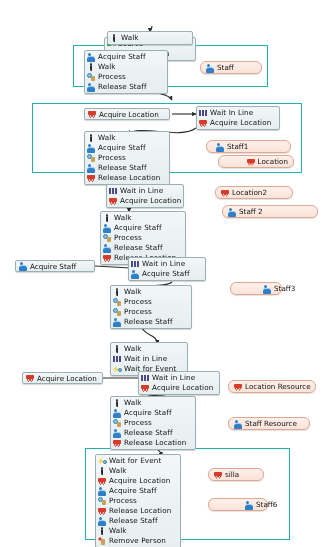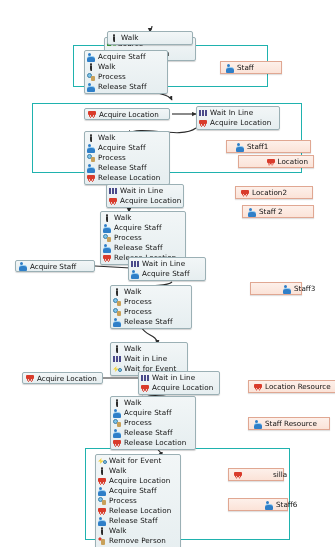--- a/index.html
+++ b/index.html
@@ -11,22 +11,22 @@
   
   .block{position:absolute;background:linear-gradient(to bottom,#f2f6f7 0%,#e6eef0 100%);
          border:1px solid #9bb0b5;border-radius:2px;box-shadow:0 1px 1px rgba(0,0,0,.18);
          padding:1px 2px 1px 2px;box-sizing:border-box;}
   .row{display:flex;align-items:center;height:10px;line-height:10px;white-space:nowrap;}
   .row .lbl{font-size:7.2px;color:#111;letter-spacing:.1px;}
   .ico{width:9px;height:8px;margin-right:2px;flex:0 0 9px;position:relative;}
 
   
   .pool{position:absolute;background:linear-gradient(to bottom,#fdf0ea 0%,#fbe3d8 100%);
-        border:1px solid #e0a792;border-radius:0;height:13px;box-sizing:border-box;
-        display:flex;align-items:center;padding:0 5px;box-shadow:0 1px 1px rgba(0,0,0,.12);margin-left:20px;}
+        border:1px solid #e0a792;border-radius:6px;height:13px;box-sizing:border-box;
+        display:flex;align-items:center;padding:0 5px;box-shadow:0 1px 1px rgba(0,0,0,.12);}
   .pool .lbl{font-size:7.2px;color:#111;white-space:nowrap;}
 
   
   .mini{position:absolute;background:linear-gradient(to bottom,#f2f6f7 0%,#e6eef0 100%);
         border:1px solid #9bb0b5;border-radius:2px;height:12px;box-sizing:border-box;
         display:flex;align-items:center;padding:0 3px;box-shadow:0 1px 1px rgba(0,0,0,.16);}
   .mini .lbl{font-size:7.2px;color:#111;white-space:nowrap;}
 
   
   .sel{position:absolute;border:1.6px solid #1fb2ae;box-sizing:border-box;background:transparent;}
@@ -342,37 +342,37 @@
       <span class="lbl">Staff1</span>
     </div>
   <div class="pool" style="left:218px;top:155px;width:76px;justify-content:flex-end;">
       <span class="ico ic-loc"></span>
       <span class="lbl">Location</span>
     </div>
   <div class="pool" style="left:215px;top:186px;width:78px;">
       <span class="ico ic-loc"></span>
       <span class="lbl">Location2</span>
     </div>
-  <div class="pool" style="left:222px;top:205px;width:72px;">
+  <div class="pool" style="left:222px;top:205px;width:96px;">
       <span class="ico ic-staff"></span>
       <span class="lbl">Staff 2</span>
     </div>
   <div class="pool" style="left:230px;top:282px;width:52px;padding-left:32px;">
       <span class="ico ic-staff"></span>
       <span class="lbl">Staff3</span>
     </div>
   <div class="pool" style="left:228px;top:417px;width:82px;">
       <span class="ico ic-staff"></span>
       <span class="lbl">Staff Resource</span>
     </div>
   <div class="pool" style="left:228px;top:380px;width:88px;">
       <span class="ico ic-loc"></span>
       <span class="lbl">Location Resource</span>
     </div>
-  <div class="pool" style="left:208px;top:468px;width:56px;gap:28px;">
+  <div class="pool" style="left:208px;top:468px;width:56px;">
       <span class="ico ic-loc"></span>
       <span class="lbl">silla</span>
     </div>
   <div class="pool" style="left:208px;top:498px;width:60px;padding-left:36px;">
       <span class="ico ic-staff"></span>
       <span class="lbl">Staff6</span>
     </div>
 
 </div>
 

